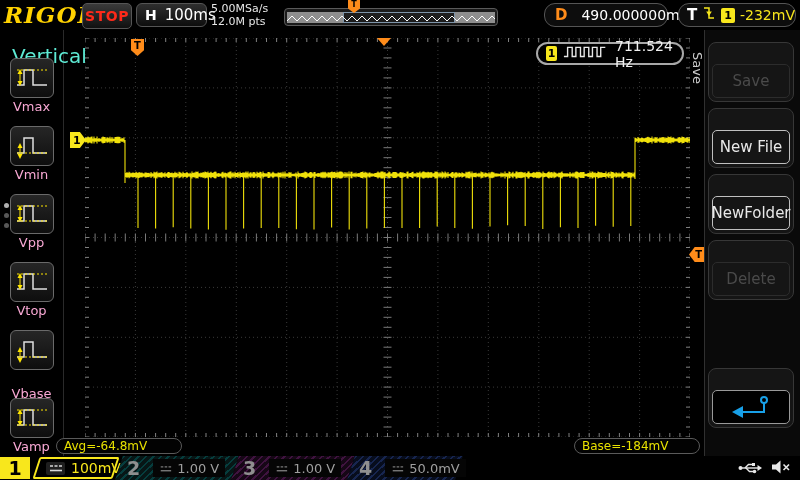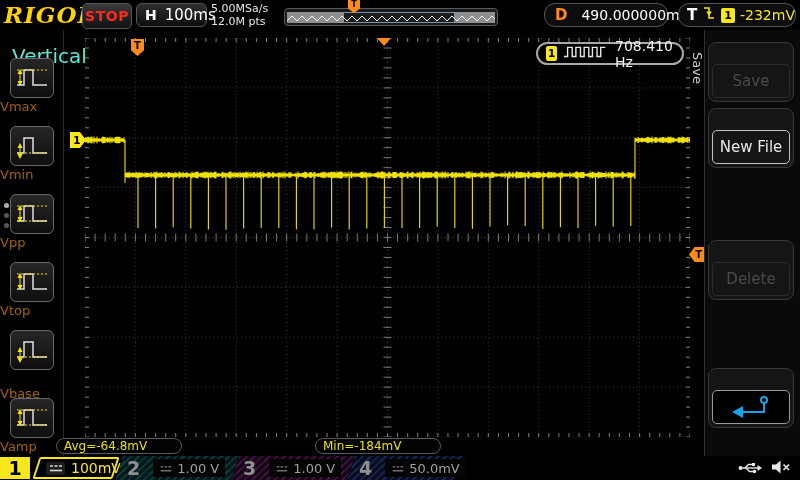--- a/index.html
+++ b/index.html
@@ -32,21 +32,21 @@
         display:flex;align-items:center;box-sizing:border-box;padding-left:8px;gap:5px;}
   .t-label{color:#fff;font-weight:bold;font-size:15px;}
   .src-badge{width:15px;height:15px;background:#f8e71c;border-radius:2px;color:#000;font-weight:bold;
         font-size:11px;display:flex;align-items:center;justify-content:center;}
   .t-level{color:#f8e71c;font-size:14px;}
   
   .left-menu{left:0;top:30px;width:63px;height:426px;border-right:1px solid #2a2a2a;}
   .v-title{left:12px;top:36px;font-size:20px;color:#5eead4;margin-top:8px;}
   .lm-btn{left:10px;width:44px;height:40px;background:linear-gradient(#262626,#0e0e0e);
         border:1px solid #6a6a6a;border-radius:6px;display:flex;align-items:center;justify-content:center;box-sizing:border-box;}
-  .lm-label{left:0;width:63px;text-align:left;color:#a16207;font-size:13px;}
+  .lm-label{left:0;width:63px;text-align:center;color:#f9a8d4;font-size:13px;}
   .dot{width:5px;height:5px;border-radius:50%;left:4px;}
   
   #grid-svg{left:85px;top:38px;}
   .ch-tag{left:70px;top:132px;width:16px;height:16px;background:#f8e71c;color:#000;font-weight:bold;font-size:11px;
         clip-path:polygon(0 0,62% 0,100% 50%,62% 100%,0 100%);display:flex;align-items:center;padding-left:3px;box-sizing:border-box;}
   .trig-flag{left:131px;top:39px;width:13px;height:17px;font-size:10px;line-height:13px;}
   .center-tri{left:377px;top:38px;width:14px;height:8px;background:#ff8c1a;clip-path:polygon(0 0,100% 0,50% 100%);}
   .trig-tag{left:689px;top:247px;width:15px;height:15px;background:#ff8c1a;color:#000;font-weight:bold;font-size:10px;
         clip-path:polygon(100% 0,38% 0,0 50%,38% 100%,100% 100%);display:flex;align-items:center;justify-content:flex-end;
         padding-right:2px;box-sizing:border-box;}
@@ -529,47 +529,50 @@
   <div class="abs center-tri"></div>
   <div class="abs trig-tag">T</div>
 
   <div class="abs freq-badge">
     <span class="src-badge">1</span>
     <span>
       <svg width="46" height="15" viewBox="0 0 50 15">
         <path d="M1 13 h4 v-10 h5 v10 h4 v-10 h5 v10 h4 v-10 h5 v10 h4 v-10 h5 v10 h4 v-10 h5" stroke="#e8e8e8" fill="none" stroke-width="1.5"></path>
       </svg>
     </span>
-    <span class="fb-val">708.410 Hz</span>
+    <span class="fb-val">711.524 Hz</span>
   </div>
 
   <div class="abs right-panel"></div>
   <div class="abs save-tab">Save</div>
 
   <div class="abs rm-slab" style="top:42px">
     <div class="rm-inner rm-dis">Save</div>
   </div>
   <div class="abs rm-slab" style="top:108px">
     <div class="rm-inner rm-en">New File</div>
+  </div>
+  <div class="abs rm-slab" style="top:174px">
+    <div class="rm-inner rm-en">NewFolder</div>
   </div>
   <div class="abs rm-slab" style="top:240px">
     <div class="rm-inner rm-dis">Delete</div>
   </div>
   <div class="abs rm-slab" style="top:368px">
     <div class="rm-inner" style="border-color:#999;background:#000">
       <svg width="44" height="26" viewBox="0 0 44 26">
         <circle cx="35" cy="6" r="3" stroke="#18a0e8" fill="none" stroke-width="2"></circle>
         <path d="M35 9 V18 H13" stroke="#18a0e8" stroke-width="2" fill="none"></path>
         <polygon points="3,18 14,12 14,24" fill="#18a0e8"></polygon>
       </svg>
     </div>
   </div>
 
   <div class="abs meas-box" style="left:56px">Avg=-64.8mV</div>
-  <div class="abs meas-box" style="left:315px">Min=-184mV</div>
+  <div class="abs meas-box" style="left:574px">Base=-184mV</div>
 
   <div class="abs bottom-bar"></div>
 
   <div class="abs ch1-num">1</div>
   <div class="abs ch1-block">
     <div class="unskew">
       <span class="chip">
         <svg width="15" height="11" viewBox="0 0 15 11">
           <path d="M2 3 h3 M6.5 3 h3 M11 3 h3" stroke="#d8d8d8" stroke-width="1.6"></path>
           <path d="M2 7.5 h12" stroke="#d8d8d8" stroke-width="1.6"></path>

